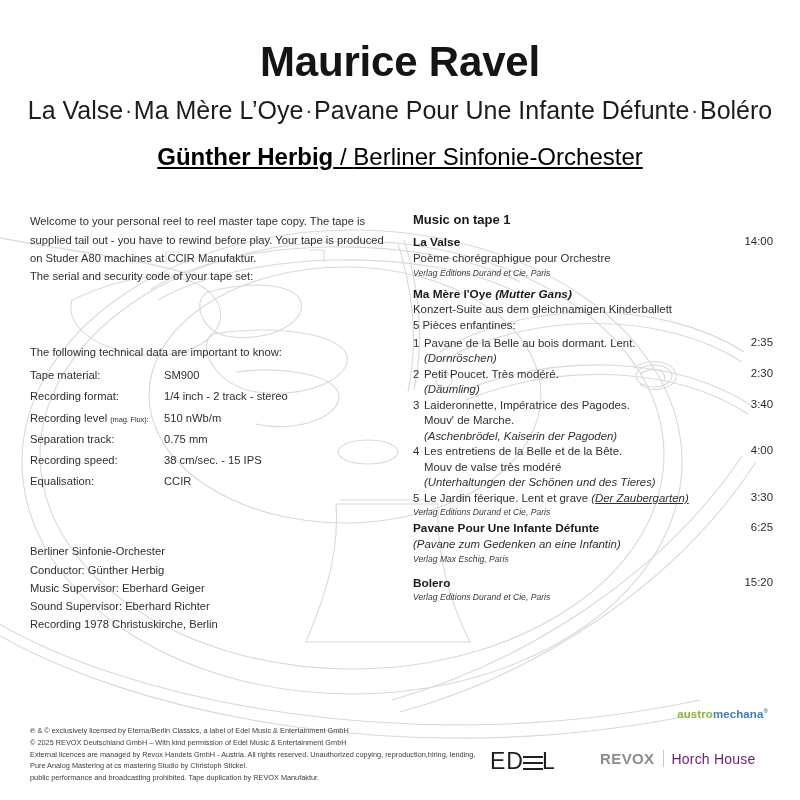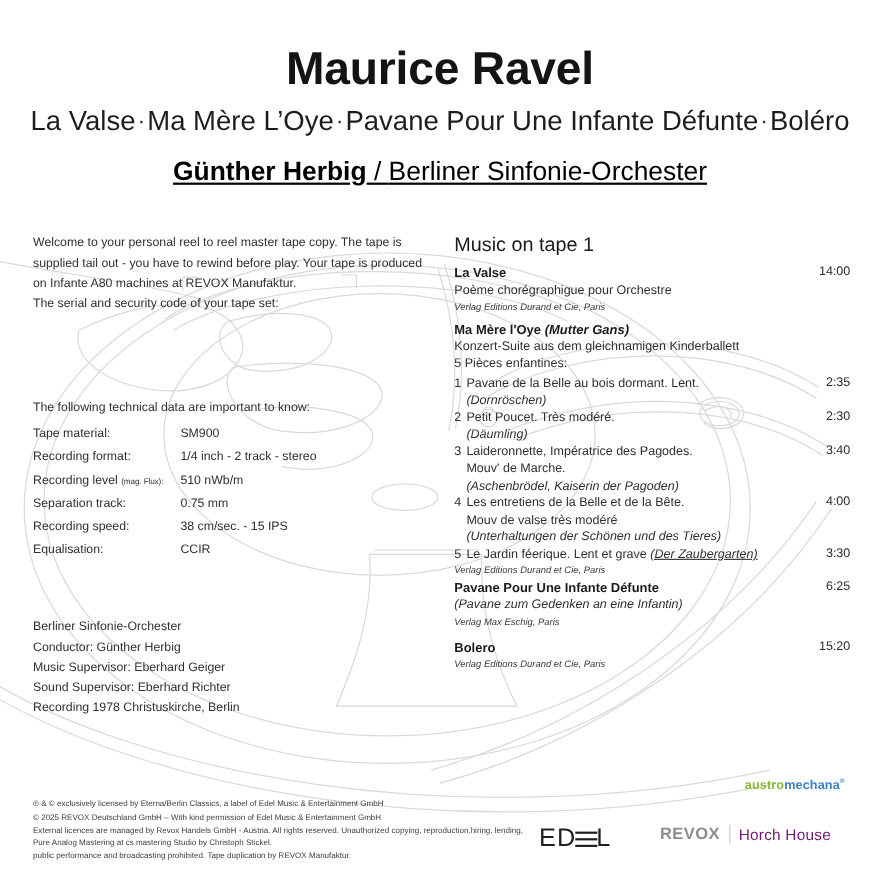--- a/index.html
+++ b/index.html
@@ -91,21 +91,21 @@
   
   .intro {
     font-size: 11.2px;
     line-height: 1.62;
     color: #2f2f2f;
   }
   .tech-head {
     font-size: 11.2px;
     line-height: 1.62;
     color: #2f2f2f;
-    margin-top: 77px;
+    margin-top: 58px;
   }
   .tech-table {
     margin-top: 9px;
     border-collapse: collapse;
   }
   .tech-table td {
     font-size: 11.2px;
     line-height: 1.0;
     padding: 0 0 10px 0;
     vertical-align: top;
@@ -119,22 +119,22 @@
   }
   .credits {
     margin-top: 45px;
     font-size: 11.2px;
     line-height: 1.62;
     color: #2f2f2f;
   }
 
   
   .tape-head {
-    font-size: 18px;
-    font-weight: normal;
+    font-size: 13px;
+    font-weight: bold;
     color: #1a1a1a;
     margin-bottom: 8px;
   }
   .tape-head.second { margin-top: 26px; }
 
   .trk {
     position: relative;
     margin-bottom: 1px;
   }
   .trk-row {
@@ -346,21 +346,21 @@
   </div>
 </div>
 
 <div class="body-cols">
 
   <div class="col-left">
 
     <div class="intro">
       <div>Welcome to your personal reel to reel master tape copy. The tape is</div>
       <div>supplied tail out - you have to rewind before play. Your tape is produced</div>
-      <div>on Infante A80 machines at REVOX Manufaktur.</div>
+      <div>on Studer A80 machines at CCIR Manufaktur.</div>
       <div>The serial and security code of your tape set:</div>
     </div>
 
     <div class="tech-head">The following technical data are important to know:</div>
 
     <table class="tech-table">
       <tbody>
         <tr>
           <td class="k">Tape material:</td>
           <td>SM900</td>

